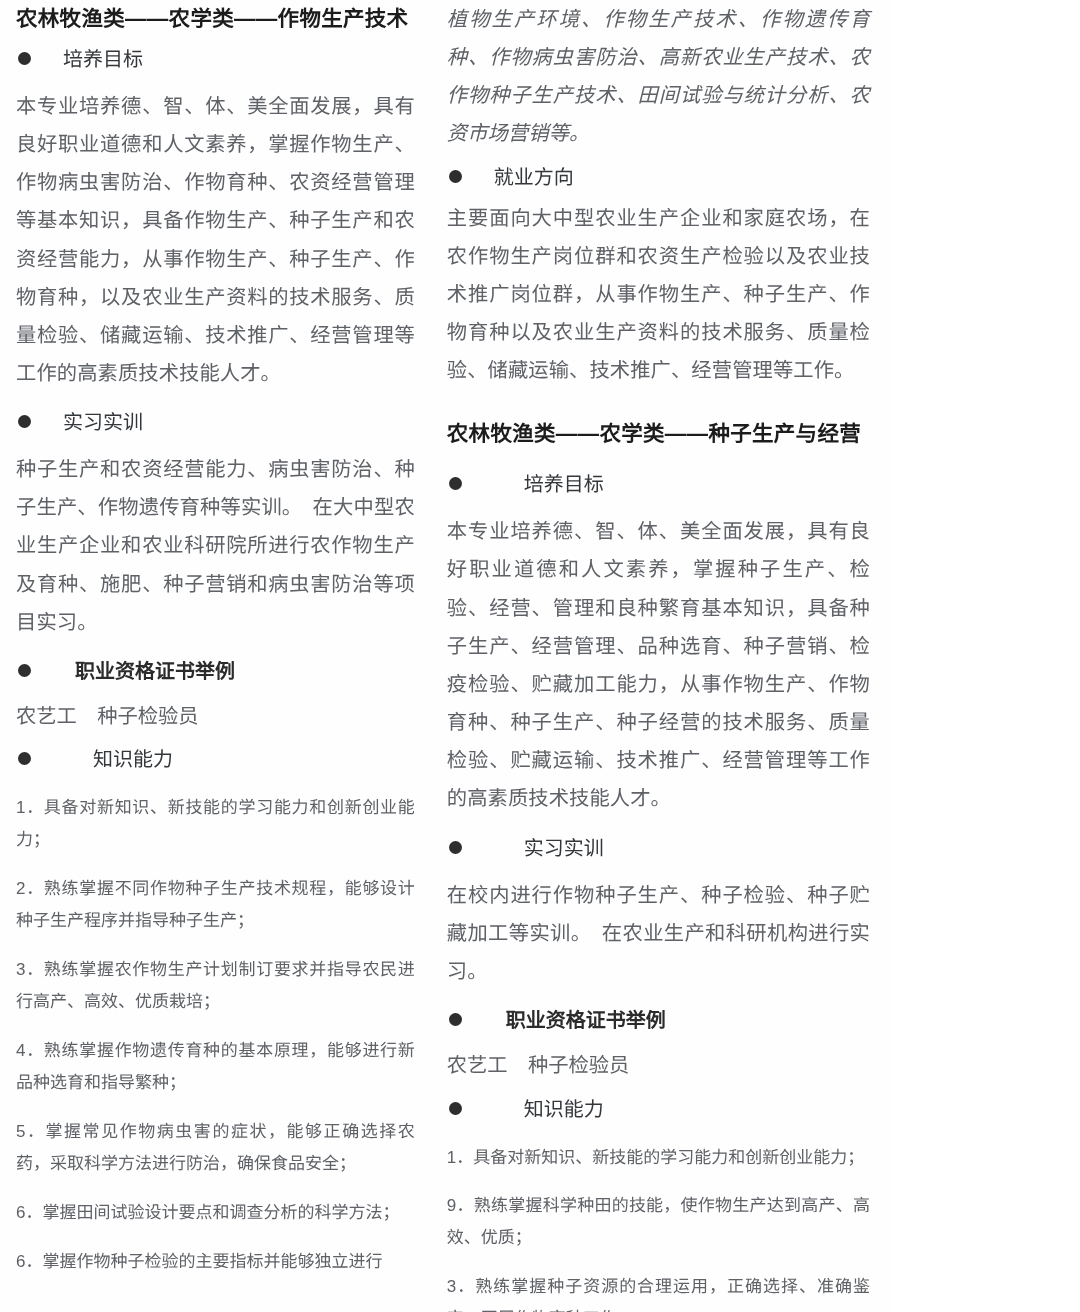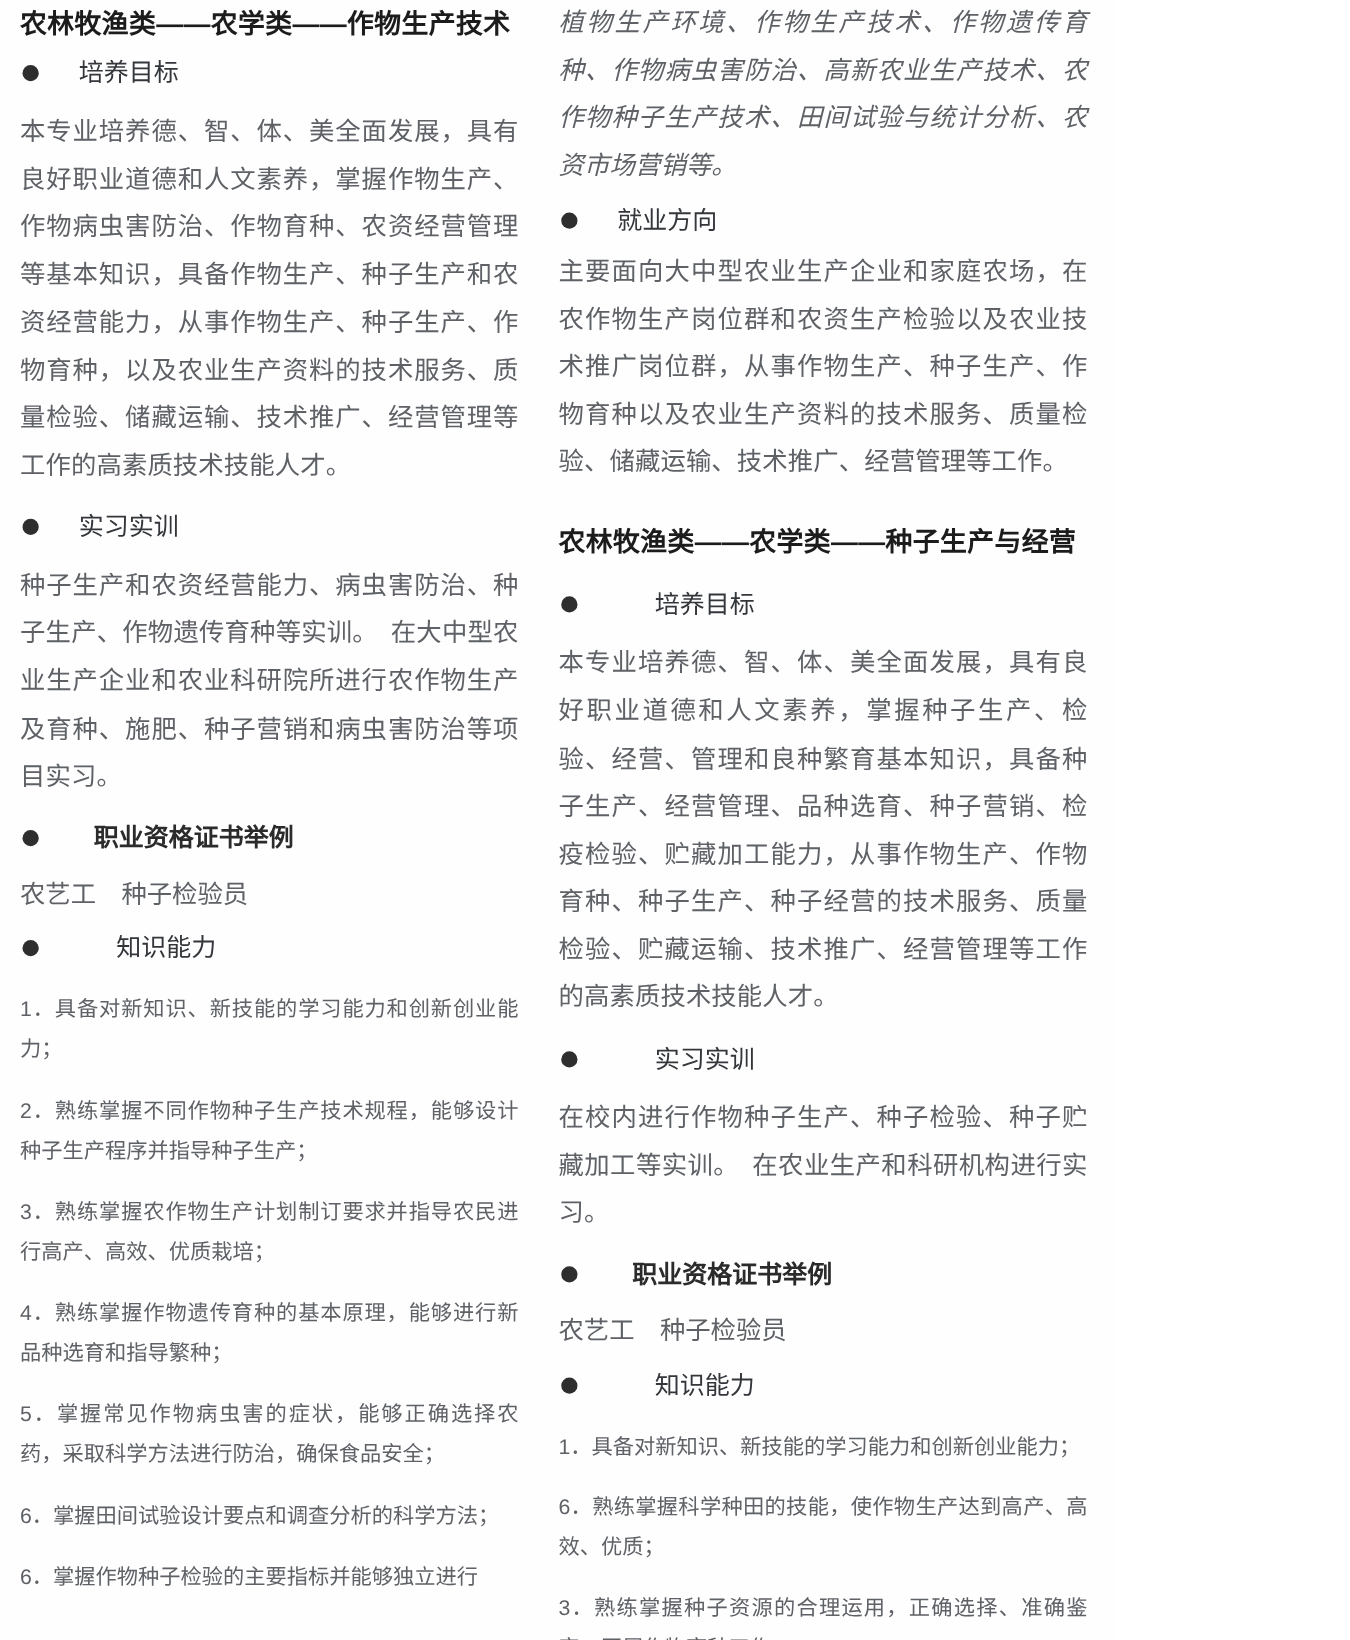--- a/index.html
+++ b/index.html
@@ -200,18 +200,18 @@
       <span class="bullet-label bold">职业资格证书举例</span>
     </div>
     <p class="plain-line">农艺工　种子检验员</p>
 
     <div class="bullet-item indent-lg">
       <span class="bullet-dot"></span>
       <span class="bullet-label">知识能力</span>
     </div>
 
     <p class="list-para">1．具备对新知识、新技能的学习能力和创新创业能力；</p>
-    <p class="list-para">6．熟练掌握科学种田的技能，使作物生产达到高产、高效、优质；</p>
+    <p class="list-para">9．熟练掌握科学种田的技能，使作物生产达到高产、高效、优质；</p>
     <p class="list-para">3．熟练掌握种子资源的合理运用，正确选择、准确鉴定，开展作物育种工作；</p>
 
   </div>
 
 </div>
 
 </body></html>

